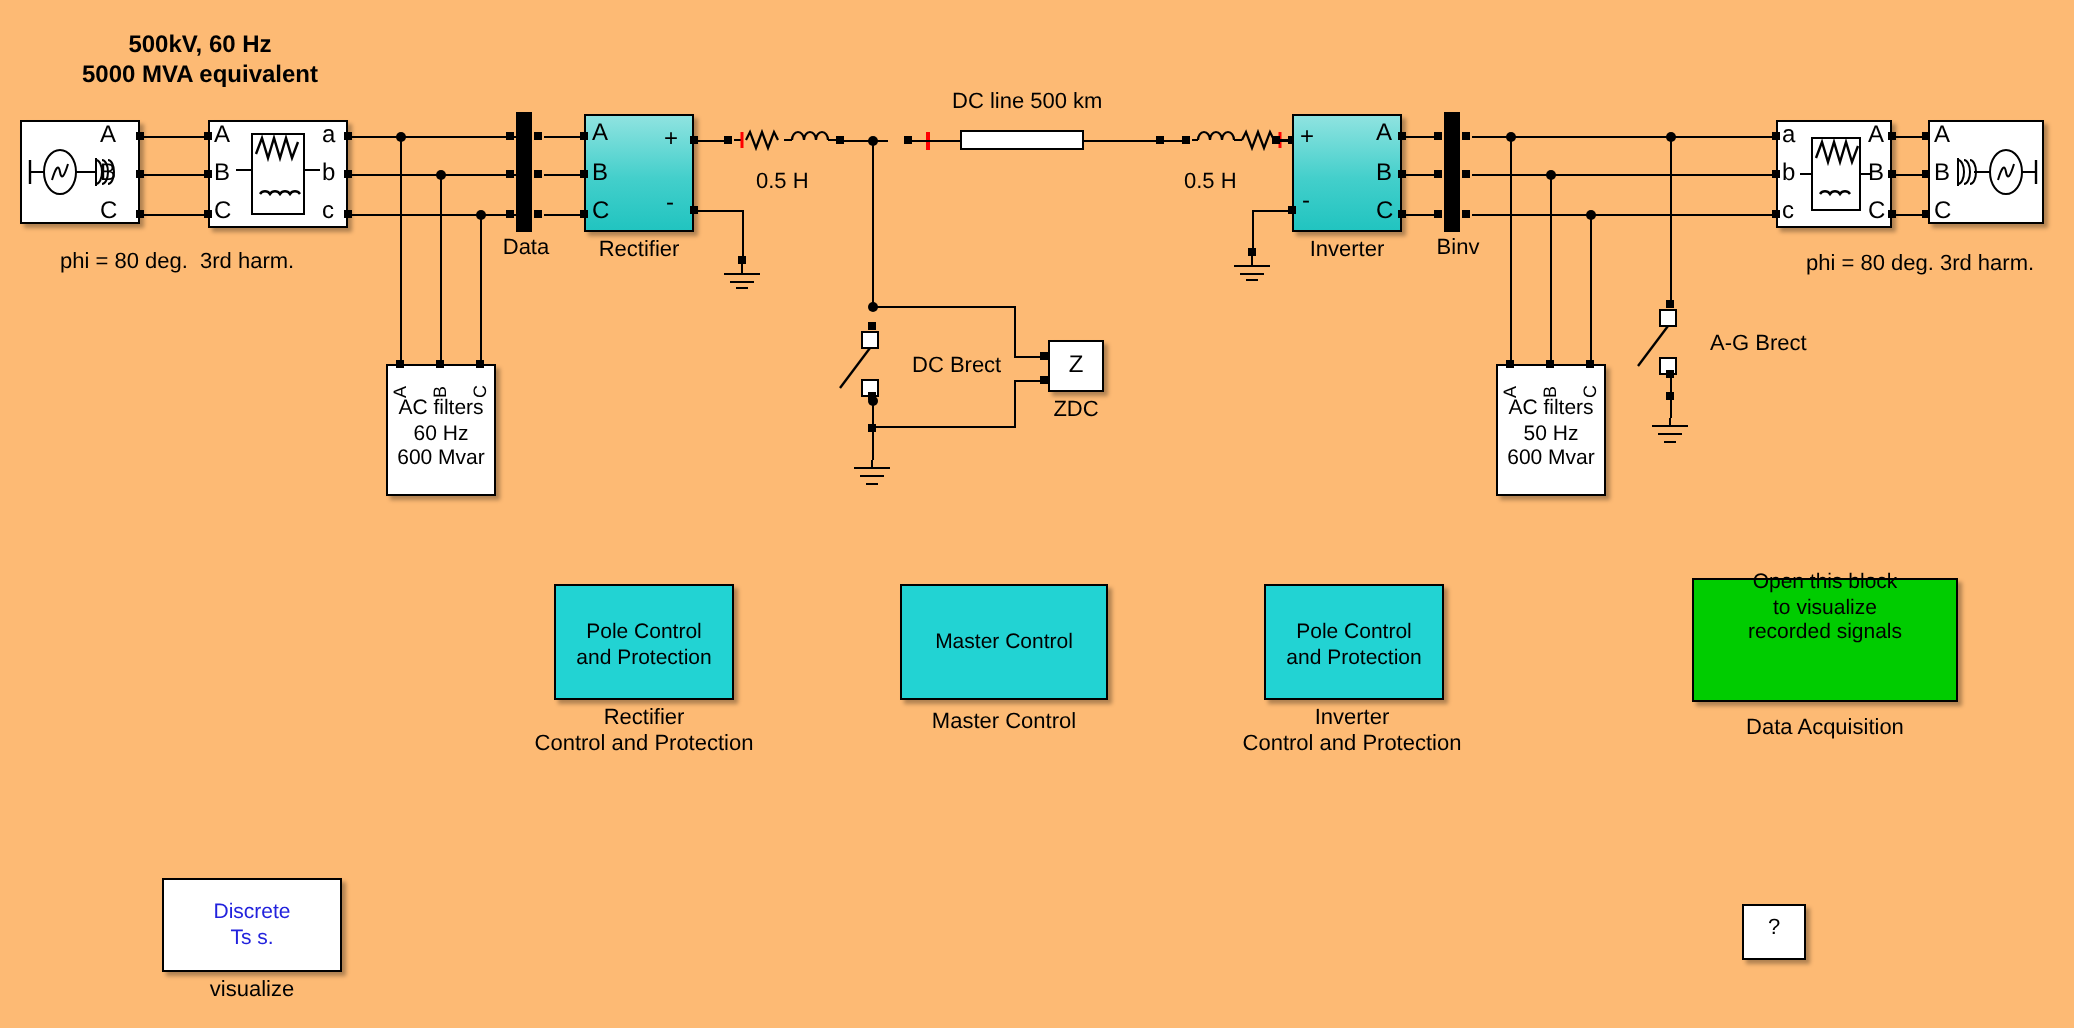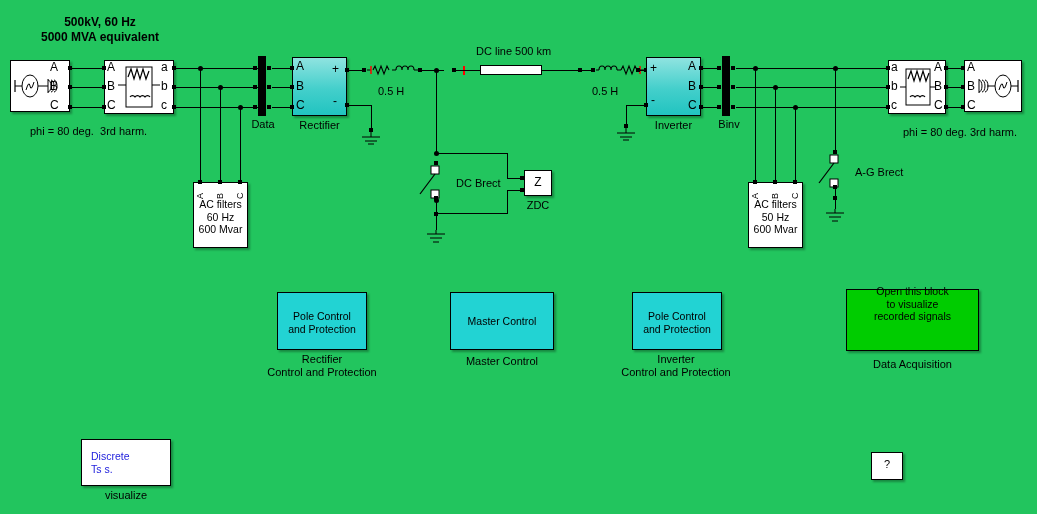--- a/index.html
+++ b/index.html
@@ -4,21 +4,21 @@
 <style>
   html, body {
     margin: 0;
     padding: 0;
     background: #ffffff;
   }
   #canvas {
     position: relative;
     width: 1037px;
     height: 514px;
-    background: #22c55e;
+    background: #fdba74;
     font-family: "Liberation Sans", sans-serif;
     overflow: hidden;
   }
   .abs { position: absolute; }
 
   
   .wh { position: absolute; height: 1px; background: #000; }
   .wv { position: absolute; width: 1px; background: #000; }
 
   
@@ -91,26 +91,25 @@
     width: 100%;
     text-align: center;
     font-size: 10.5px;
     color: #000;
     line-height: 12.5px;
     white-space: pre;
   }
   .inner-blue {
     position: absolute;
     width: 100%;
-    text-align: left;
+    text-align: center;
     font-size: 10.5px;
     color: #2222dd;
     line-height: 12.5px;
     white-space: pre;
-    padding-left: 10px;
   }
   
   .busbar {
     position: absolute;
     background: #000;
   }
   .vrot {
     position: absolute;
     font-size: 9px;
     transform: rotate(-90deg);

